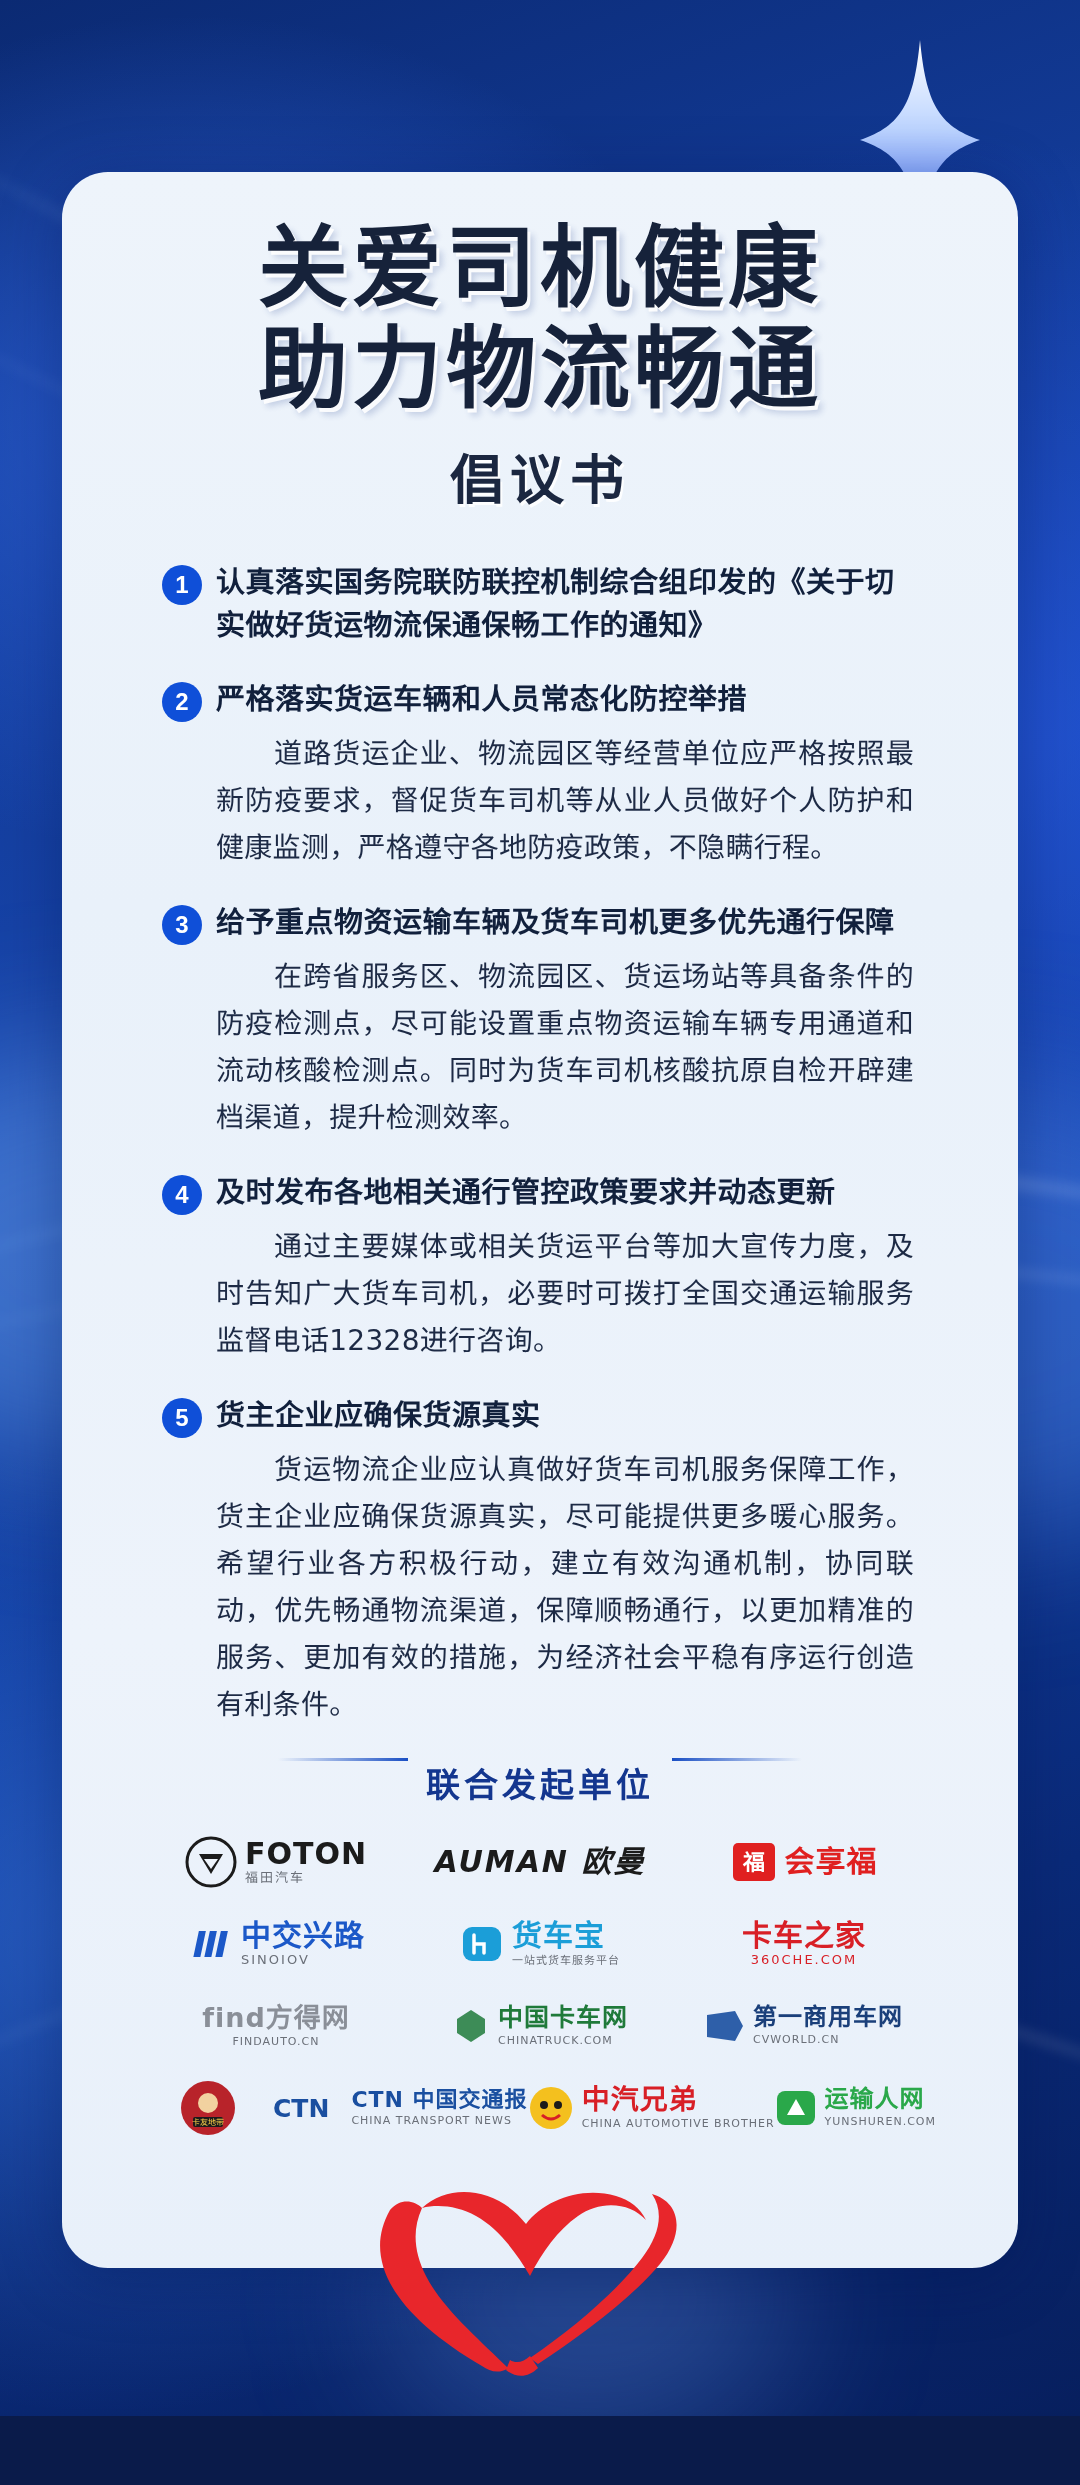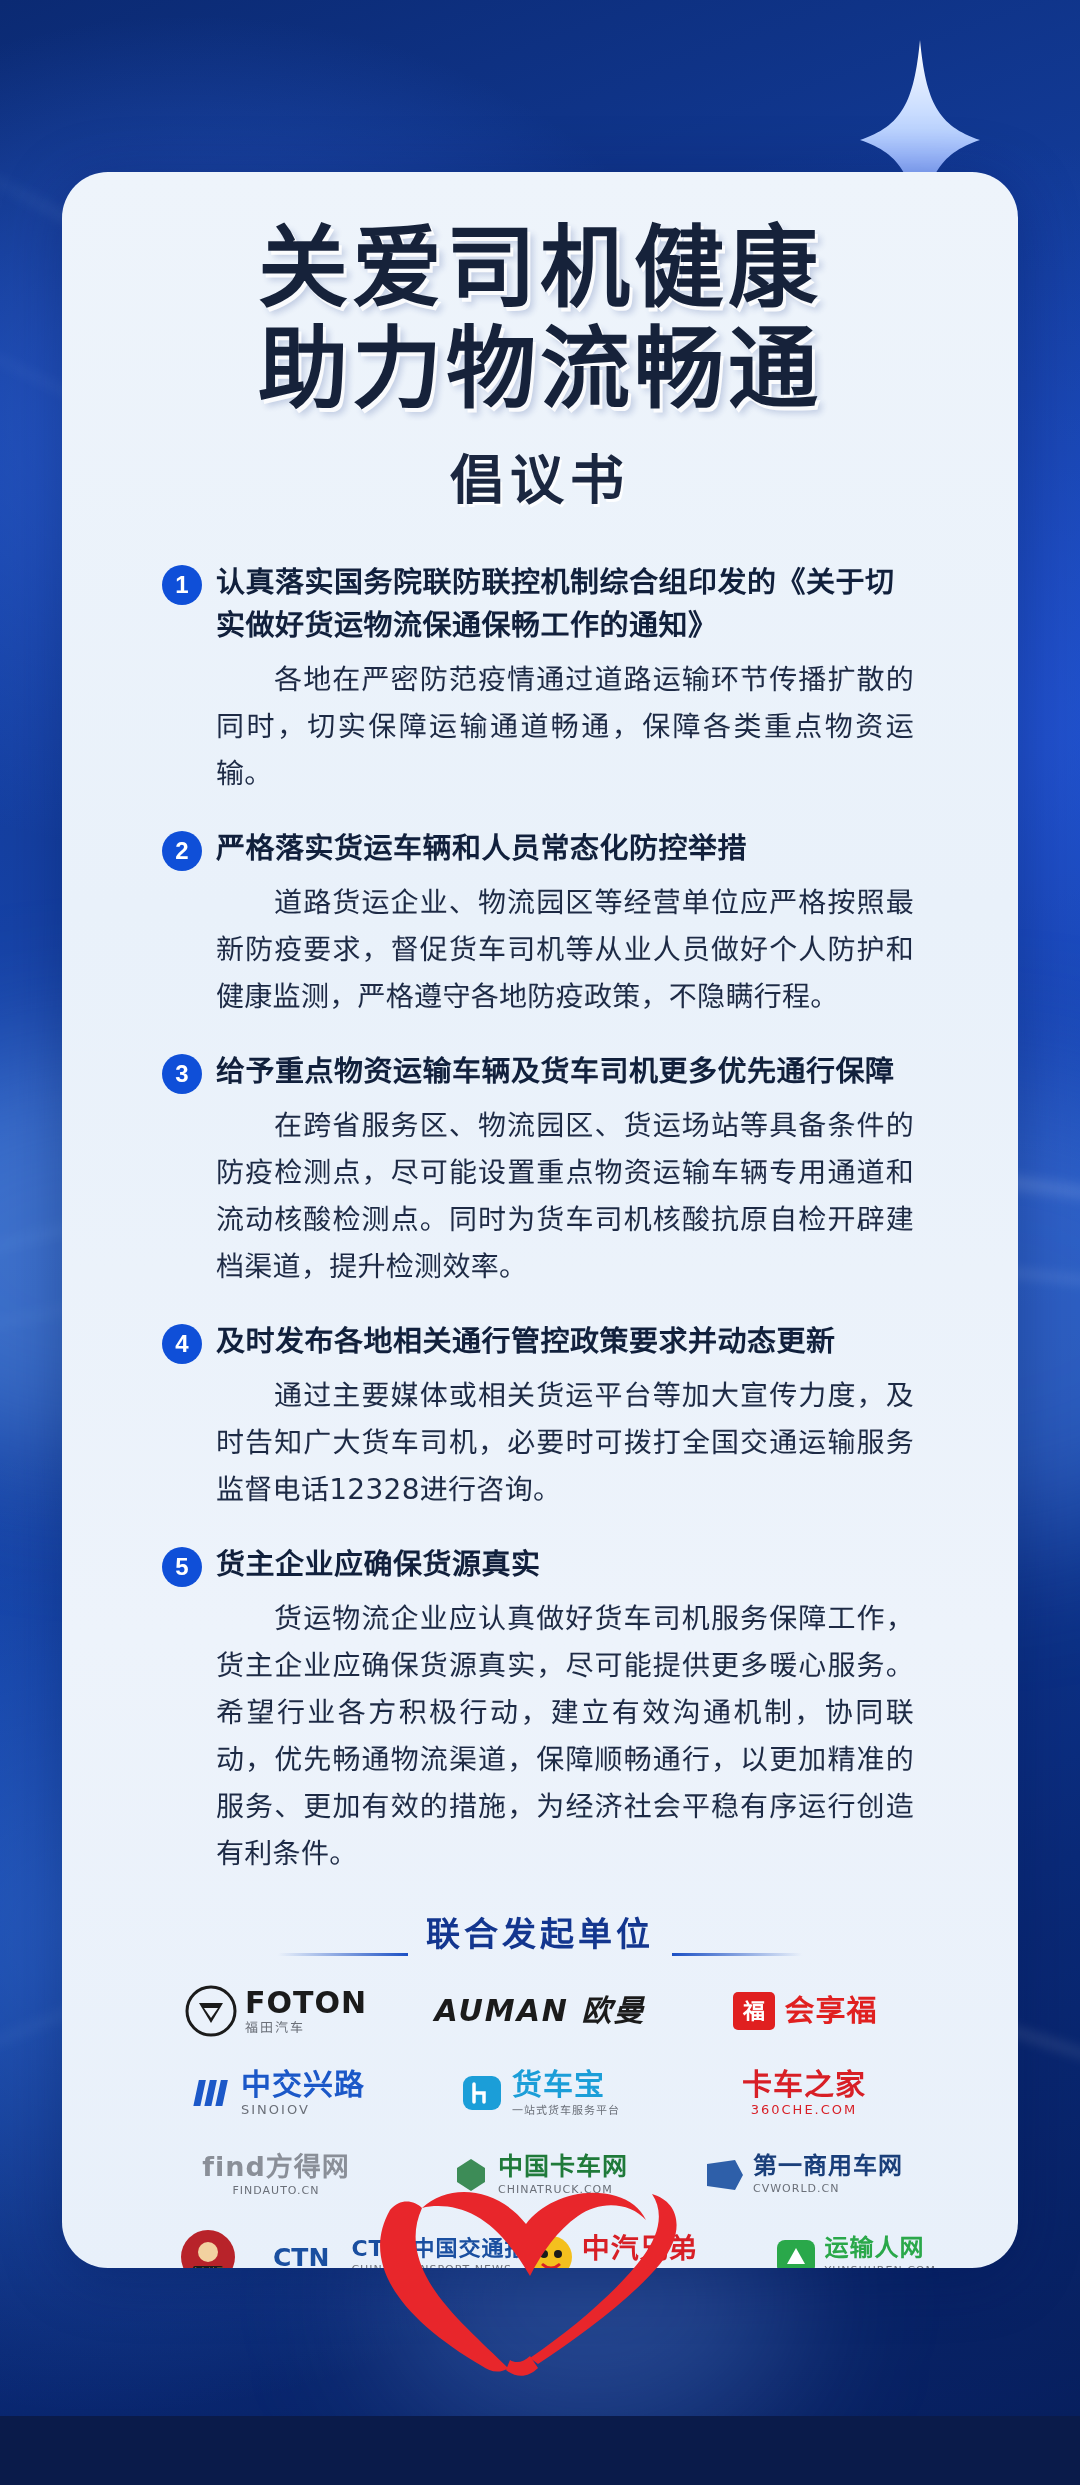--- a/index.html
+++ b/index.html
@@ -142,21 +142,21 @@
     line-height: 1.68;
     color: #1d2a45;
     letter-spacing: .3px;
     text-align: justify;
   }
 
   
   .sponsor-title-row {
     margin-top: 28px;
     display: flex;
-    align-items: flex-end;
+    align-items: flex-start;
     justify-content: center;
     gap: 18px;
   }
   .sp-rule {
     height: 3px;
     width: 130px;
     background: linear-gradient(90deg, rgba(20,70,190,0) 0%, #1a4fc4 100%);
   }
   .sp-rule.right { background: linear-gradient(90deg, #1a4fc4 0%, rgba(20,70,190,0) 100%); }
   .sp-title {
@@ -263,21 +263,20 @@
         <div class="title-sub">倡议书</div>
       </div>
 
       <div class="body-wrap">
 
         <div class="item">
           <div class="item-head">
             <div class="num">1</div>
             <div class="head-text">认真落实国务院联防联控机制综合组印发的《关于切实做好货运物流保通保畅工作的通知》</div>
           </div>
-          <div class="para">各地在严密防范疫情通过道路运输环节传播扩散的同时，切实保障运输通道畅通，保障各类重点物资运输。</div>
         </div>
 
         <div class="item">
           <div class="item-head">
             <div class="num">2</div>
             <div class="head-text">严格落实货运车辆和人员常态化防控举措</div>
           </div>
           <div class="para">道路货运企业、物流园区等经营单位应严格按照最新防疫要求，督促货车司机等从业人员做好个人防护和健康监测，严格遵守各地防疫政策，不隐瞒行程。</div>
         </div>
 

